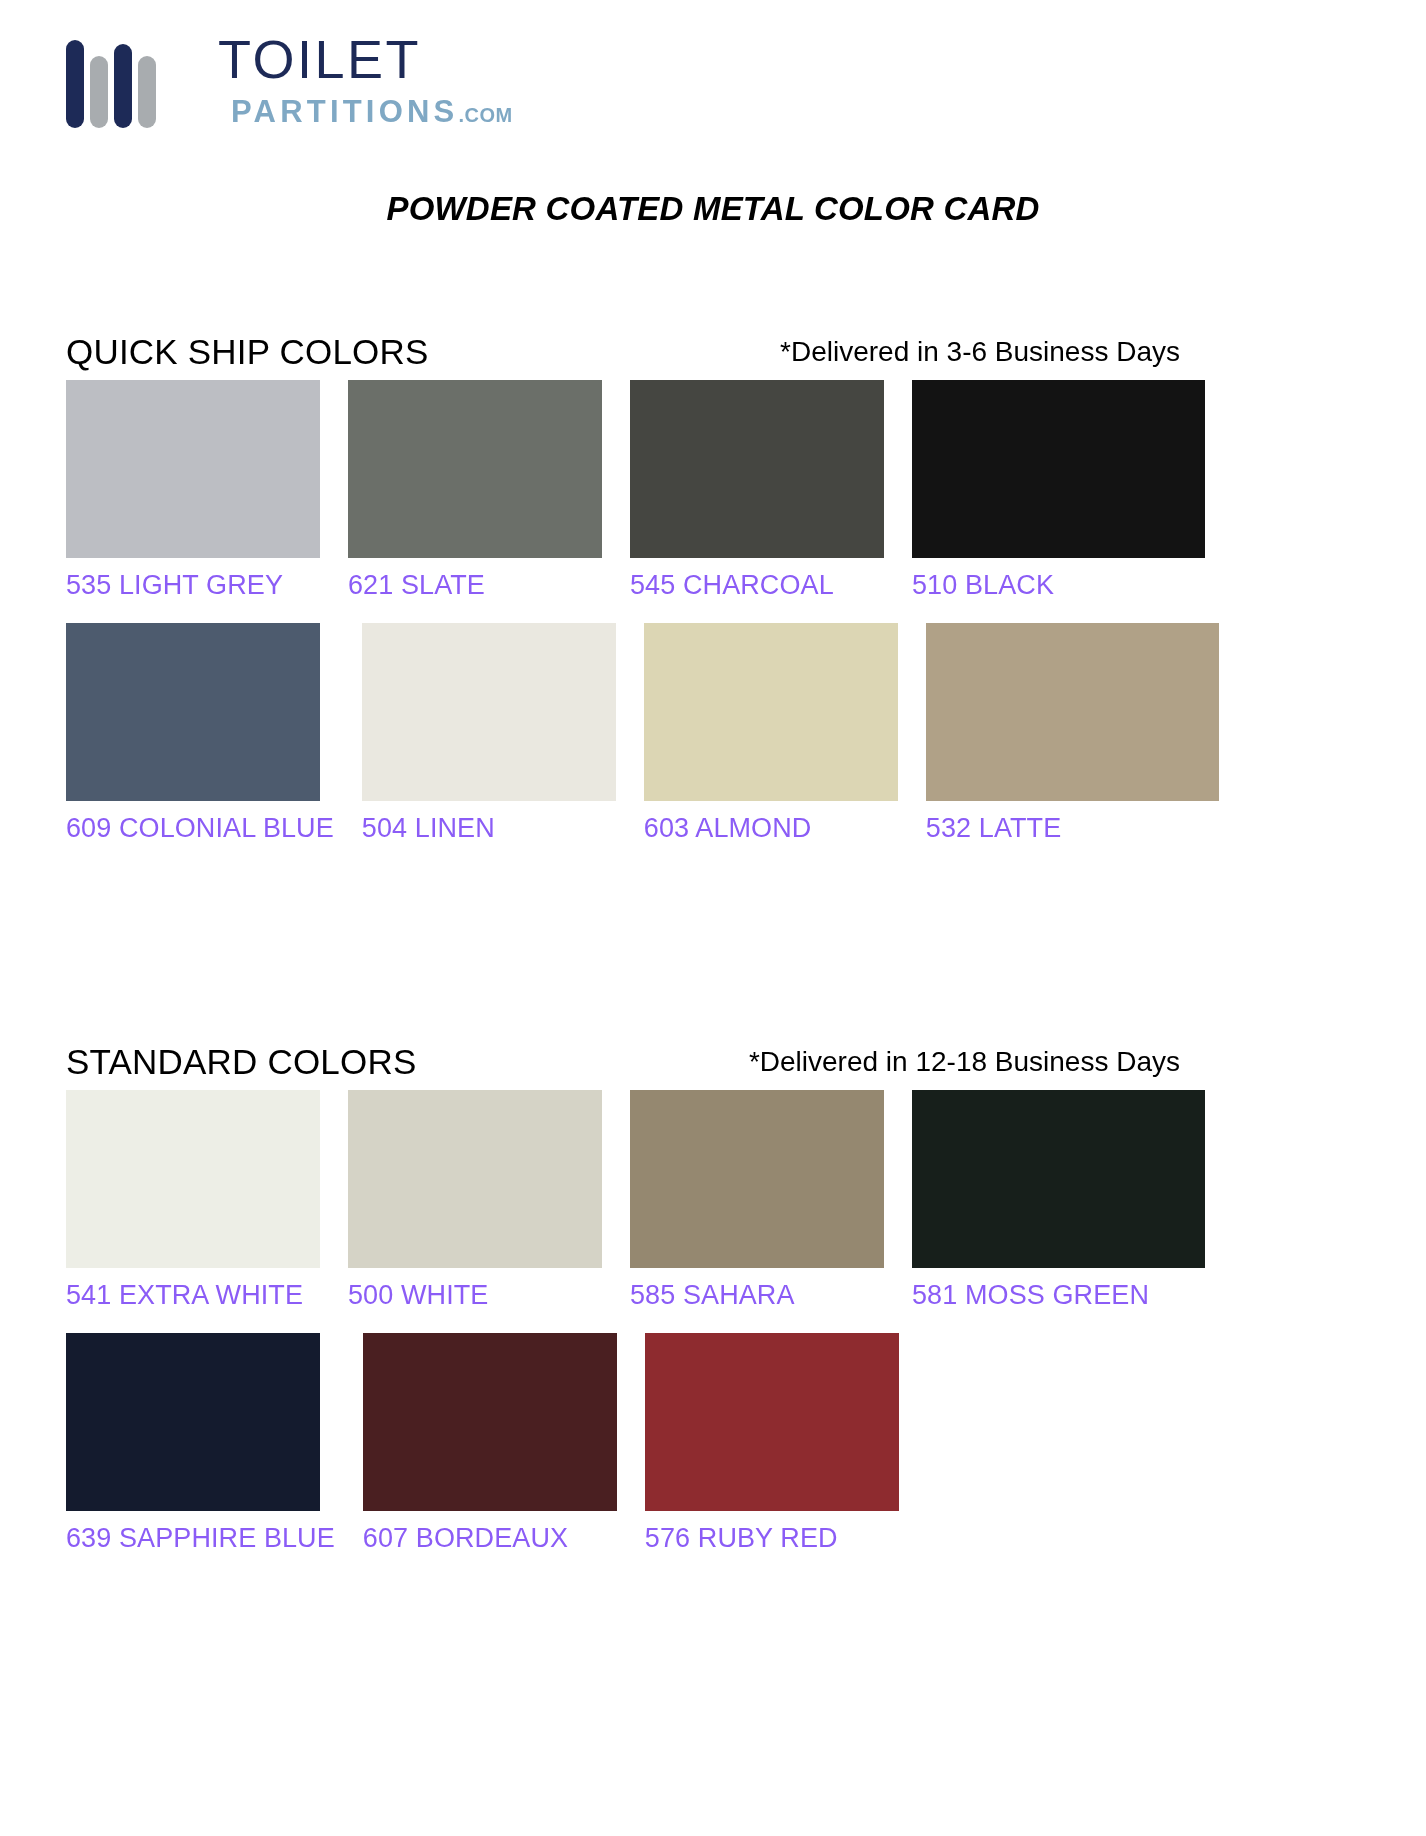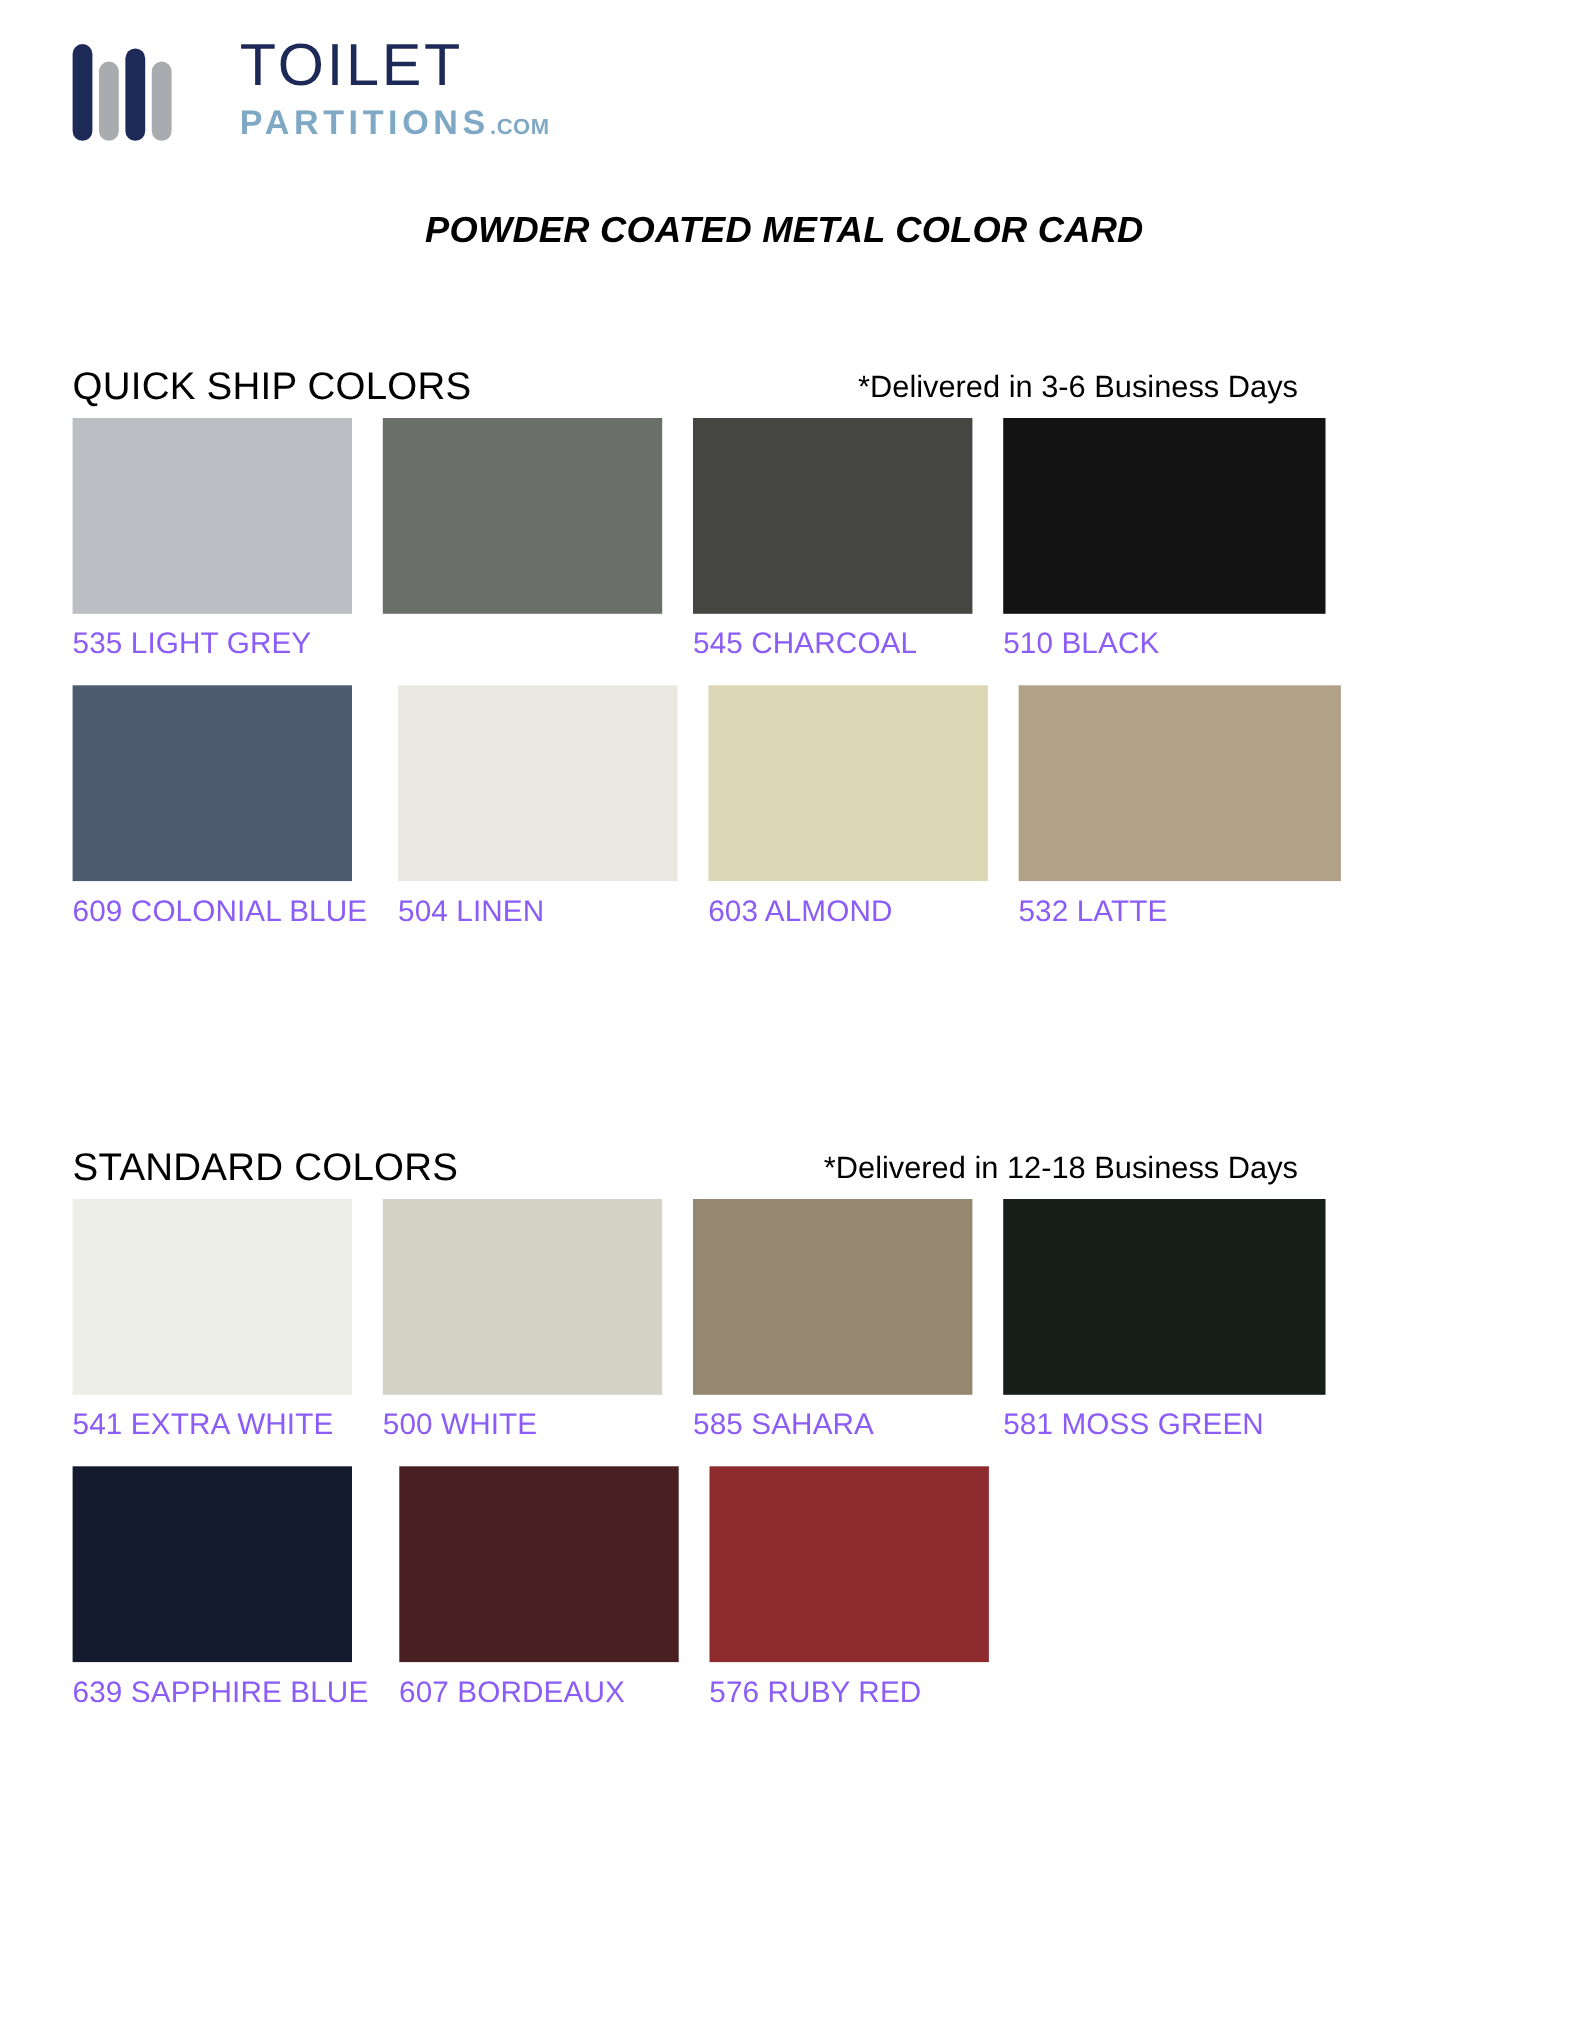--- a/index.html
+++ b/index.html
@@ -161,21 +161,21 @@
   <div id="logo">
     <div id="logo-mark">
       <span class="logo-bar b1" style="background-color: rgb(29, 42, 87);"></span>
       <span class="logo-bar b2" style="background-color: rgb(168, 172, 175);"></span>
       <span class="logo-bar b3" style="background-color: rgb(29, 42, 87);"></span>
       <span class="logo-bar b4" style="background-color: rgb(168, 172, 175);"></span>
     </div>
     <div id="logo-words">
       <span id="logo-word-top" style="color: rgb(29, 42, 87);">TOILET</span>
       <span id="logo-word-bottom-wrap">
-        <span id="logo-word-bottom" style="color: rgb(127, 168, 196);">PARTITIONS</span>
+        <span id="logo-word-bottom" style="color: rgb(127, 168, 196); margin-left: 13px;">PARTITIONS</span>
         <span id="logo-word-tld" style="color: rgb(127, 168, 196);">.COM</span>
       </span>
     </div>
   </div>
 
   <div id="doc-title">POWDER COATED METAL COLOR CARD</div>
 
   <div class="section" id="section-quickship">
     <div class="section-head">
       <span class="section-title">QUICK SHIP COLORS</span>
@@ -183,20 +183,21 @@
     </div>
 
     <div class="swatch-grid">
       <div class="swatch-row">
         <div class="swatch-cell">
           <span class="swatch-chip" style="background-color: rgb(188, 190, 195);"></span>
           <span class="swatch-label">535 LIGHT GREY</span>
         </div>
         <div class="swatch-cell">
           <span class="swatch-chip" style="background-color: rgb(107, 111, 105);"></span>
+          <span class="swatch-label">621 SLATE</span>
         </div>
         <div class="swatch-cell">
           <span class="swatch-chip" style="background-color: rgb(69, 70, 65);"></span>
           <span class="swatch-label">545 CHARCOAL</span>
         </div>
         <div class="swatch-cell wide">
           <span class="swatch-chip" style="background-color: rgb(19, 19, 19);"></span>
           <span class="swatch-label">510 BLACK</span>
         </div>
       </div>

